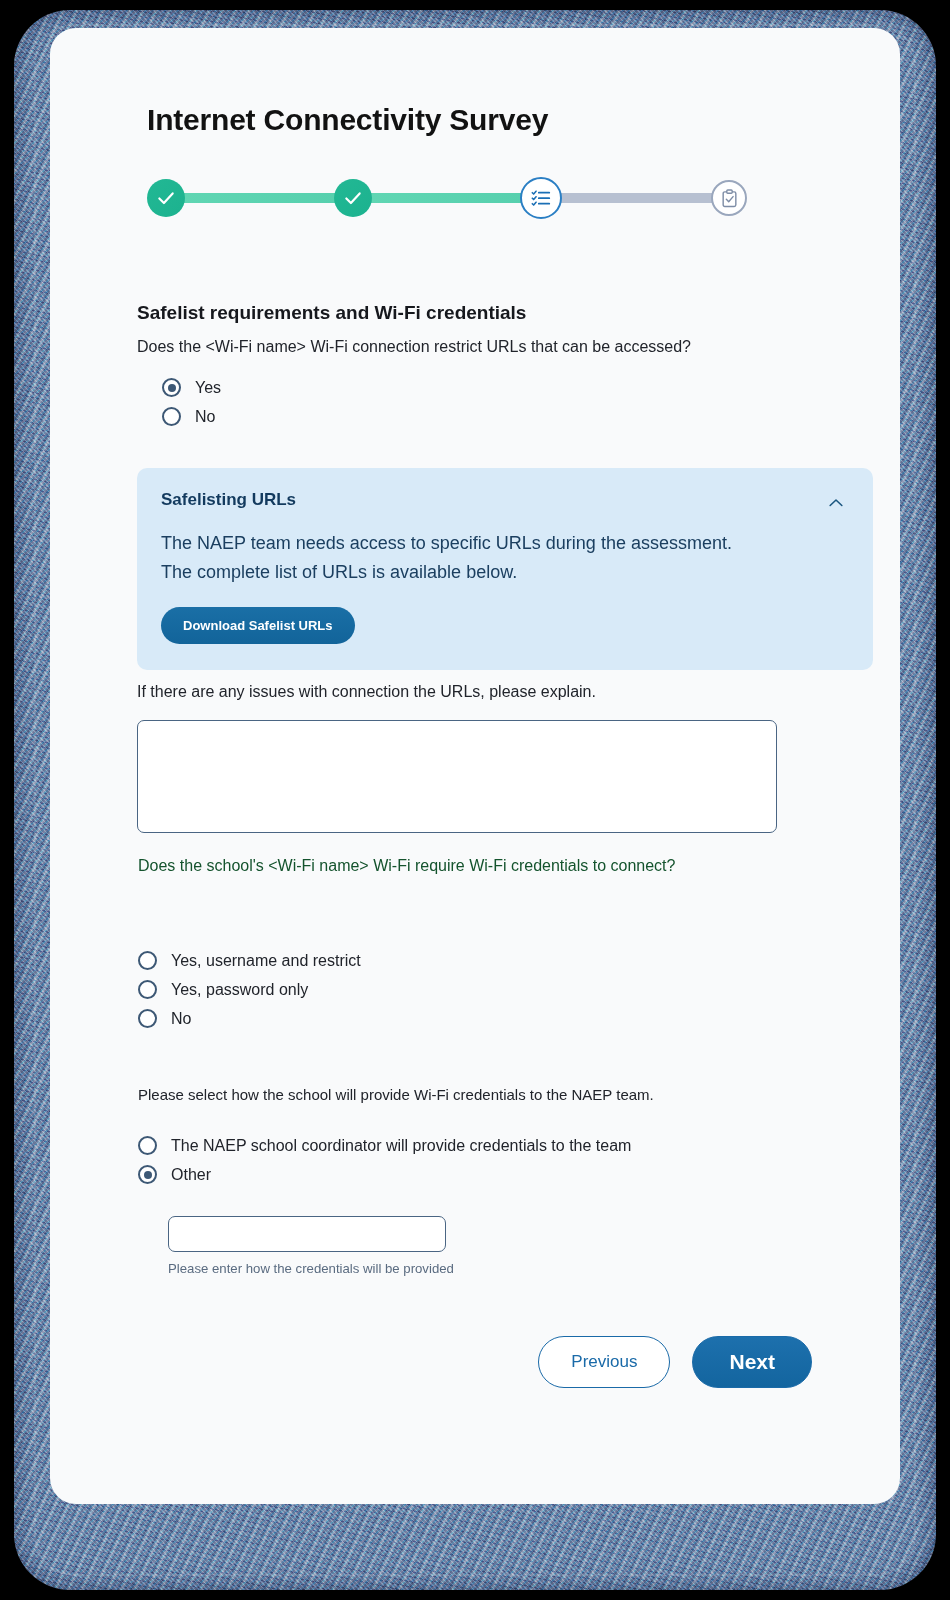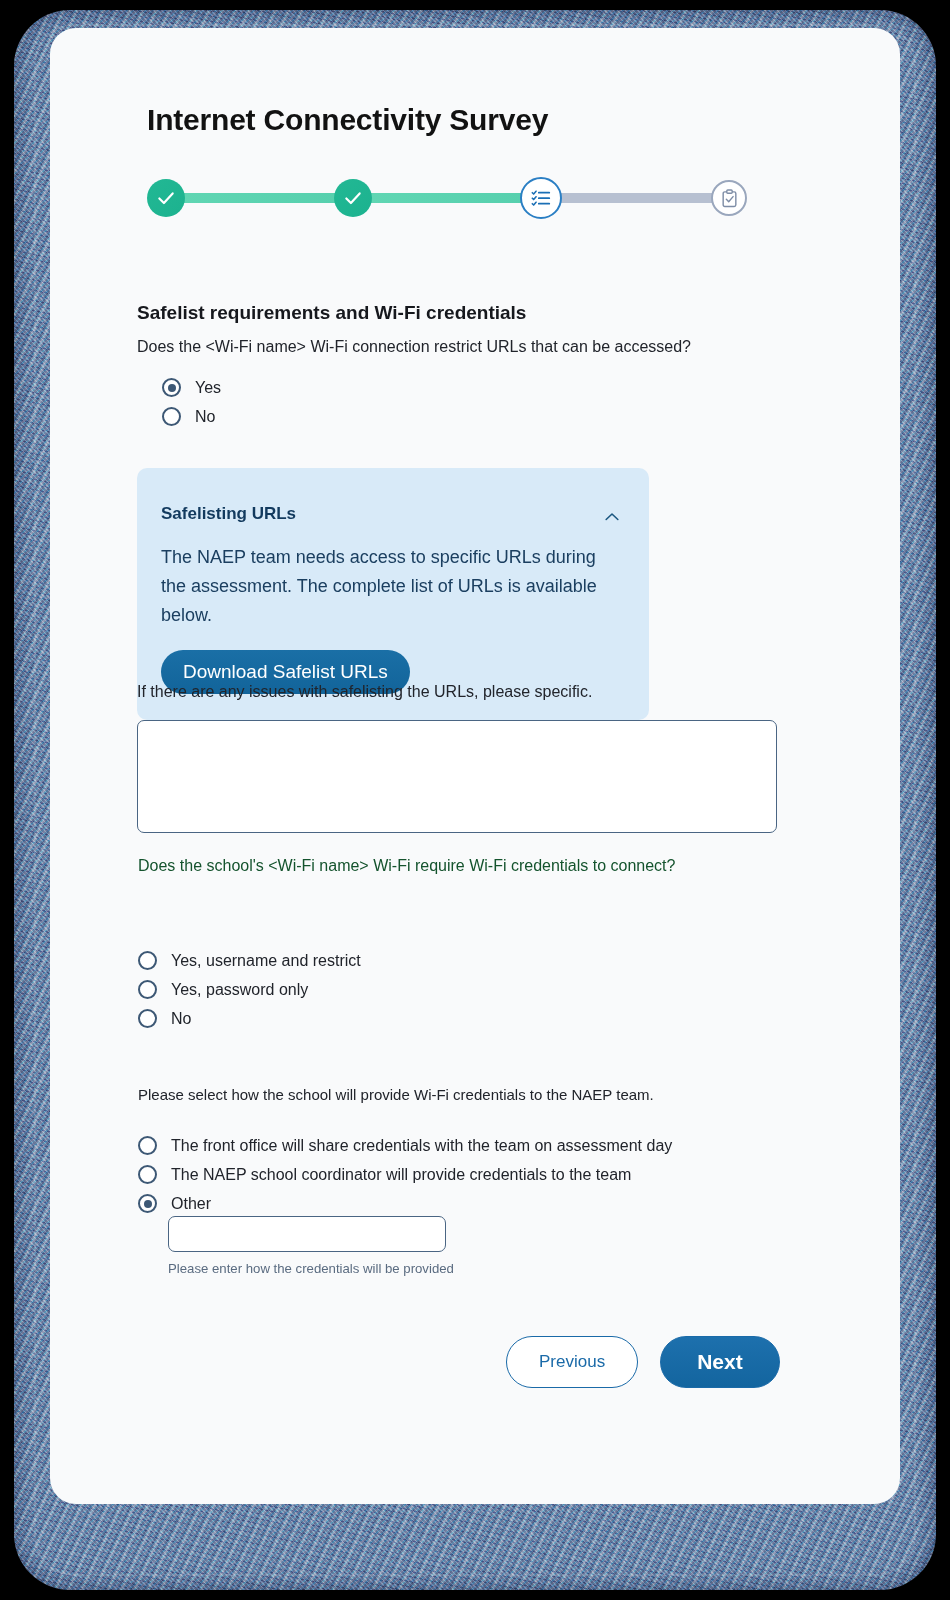--- a/index.html
+++ b/index.html
@@ -176,24 +176,24 @@
     margin-left: 14px;
     font-size: 16px;
     color: #21242b;
   }
 
   
   .info-panel {
     position: absolute;
     left: 87px;
     top: 440px;
-    width: 512px;
+    width: 736px;
     background: #d8eaf8;
     border-radius: 10px;
-    padding: 36px 24px 26px 24px;
+    padding: 22px 24px 26px 24px;
     box-sizing: border-box;
   }
   .info-head {
     display: flex;
     align-items: flex-start;
     justify-content: space-between;
   }
   .info-title {
     font-size: 17px;
     font-weight: bold;
@@ -213,22 +213,22 @@
     line-height: 1.62;
     color: #1b3f60;
     max-width: 575px;
   }
   .dl-btn {
     margin-top: 20px;
     display: inline-block;
     background: #13699f;
     background: linear-gradient(180deg, #1a6fa6 0%, #12649a 100%);
     color: #ffffff;
-    font-size: 19px;
-    font-weight: normal;
+    font-size: 13px;
+    font-weight: bold;
     padding: 11px 22px;
     border-radius: 22px;
     border: none;
     cursor: pointer;
     font-family: "Liberation Sans", sans-serif;
   }
 
   
   .q2 {
     position: absolute;
@@ -305,24 +305,25 @@
     position: absolute;
     left: 118px;
     top: 1233px;
     font-size: 13.2px;
     color: #5a6b80;
   }
 
   
   .footer {
     position: absolute;
-    left: 456px;
+    left: 480px;
     top: 1308px;
     width: 282px;
     display: flex;
+    justify-content: flex-end;
     gap: 22px;
   }
   .btn-prev {
     background: #ffffff;
     color: #1a6aa8;
     border: 1px solid #1a6aa8;
     border-radius: 26px;
     font-size: 17px;
     padding: 13px 32px;
     cursor: pointer;
@@ -415,45 +416,41 @@
         <div class="chev-btn">
           <svg width="20" height="20" viewBox="0 0 24 24" fill="none">
             <path d="M5 15 L12 8.4 L19 15" stroke="#1b5780" stroke-width="1.9" stroke-linecap="round" stroke-linejoin="round"></path>
           </svg>
         </div>
       </div>
       <div class="info-body">The NAEP team needs access to specific URLs during the assessment. The complete list of URLs is available below.</div>
       <button class="dl-btn">Download Safelist URLs</button>
     </div>
 
-    <div class="q2">If there are any issues with safelisting the URLs, please specific.</div>
+    <div class="q2">If there are any issues with connection the URLs, please explain.</div>
     <textarea class="textarea-box" placeholder="" style=""></textarea>
 
     <div class="q3">Does the school's &lt;Wi-Fi name&gt; Wi-Fi require Wi-Fi credentials to connect?</div>
     <div class="radio-group-2">
       <label class="radio-row">
         <span class="radio"></span>
         <span class="radio-label">Yes, username and restrict</span>
       </label>
       <label class="radio-row">
         <span class="radio"></span>
         <span class="radio-label">Yes, password only</span>
       </label>
       <label class="radio-row">
         <span class="radio"></span>
         <span class="radio-label">No</span>
       </label>
     </div>
 
     <div class="q4">Please select how the school will provide Wi-Fi credentials to the NAEP team.</div>
     <div class="radio-group-3">
-      <label class="radio-row">
-        <span class="radio"></span>
-        <span class="radio-label">The front office will share credentials with the team on assessment day</span>
-      </label>
       <label class="radio-row">
         <span class="radio"></span>
         <span class="radio-label">The NAEP school coordinator will provide credentials to the team</span>
       </label>
       <label class="radio-row">
         <span class="radio checked"></span>
         <span class="radio-label">Other</span>
       </label>
     </div>
     <input class="other-input" type="text" placeholder="" style="">

